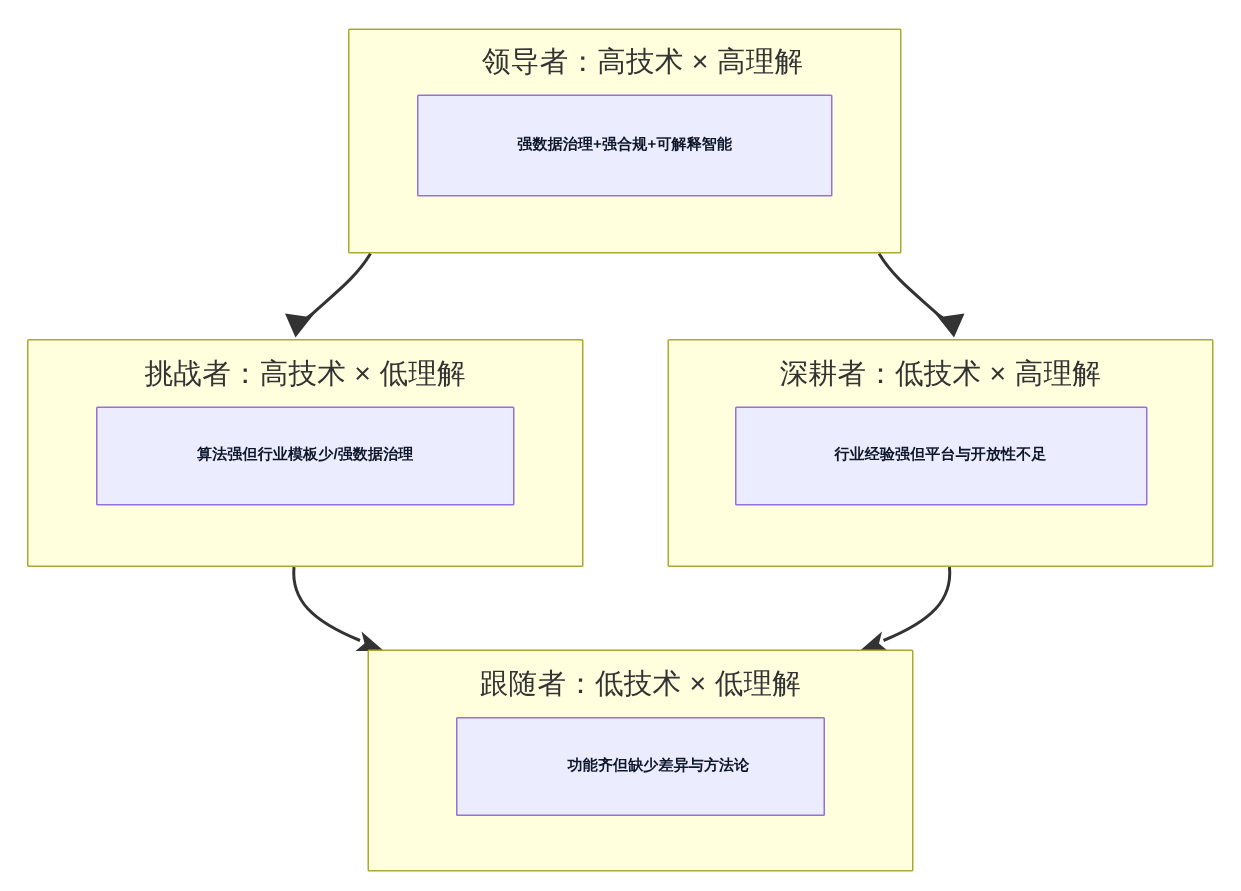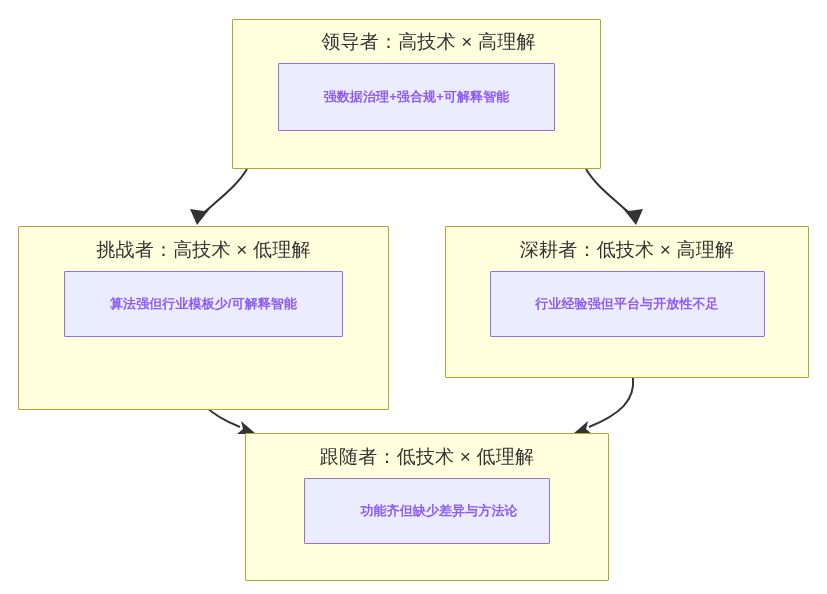--- a/index.html
+++ b/index.html
@@ -49,35 +49,35 @@
   .subnode {
     box-sizing: border-box;
     background: #ececff;
     border: 1.4px solid #9370db;
     border-radius: 1px;
     display: flex;
     align-items: center;
     justify-content: center;
   }
   .subnode-label {
-    color: #8b5cf6;
-    font-size: 13px;
+    color: #0f172a;
+    font-size: 10px;
     font-weight: 700;
     line-height: 18px;
     white-space: nowrap;
     text-align: right;
     letter-spacing: 0.1px;
   }
 
   
   #node-leader   { left: 232px; top: 19px;  width: 369px; height: 150px; }
   #node-leader   .node-title { margin-top: 10px; margin-left: 24px; }
   #node-leader   .subnode    { margin-top: 9px; width: 277px; height: 68px; }
 
-  #node-challenger { left: 18px; top: 226px; width: 371px; height: 184px; }
+  #node-challenger { left: 18px; top: 226px; width: 371px; height: 152px; }
   #node-challenger .node-title { margin-top: 11px; }
   #node-challenger .subnode    { margin-top: 9px; width: 279px; height: 66px; }
 
   #node-cultivator { left: 445px; top: 226px; width: 364px; height: 152px; }
   #node-cultivator .node-title { margin-top: 11px; }
   #node-cultivator .subnode    { margin-top: 9px; width: 275px; height: 66px; }
 
   #node-follower { left: 245px; top: 433px; width: 364px; height: 148px; }
   #node-follower .node-title { margin-top: 11px; }
   #node-follower .subnode    { margin-top: 9px; width: 246px; height: 66px; padding-left: 24px; }
@@ -123,21 +123,21 @@
   <div class="node" id="node-leader">
     <div class="node-title">领导者：高技术 × 高理解</div>
     <div class="subnode">
       <div class="subnode-label">强数据治理+强合规+可解释智能</div>
     </div>
   </div>
 
   <div class="node" id="node-challenger">
     <div class="node-title">挑战者：高技术 × 低理解</div>
     <div class="subnode">
-      <div class="subnode-label">算法强但行业模板少/可解释智能</div>
+      <div class="subnode-label">算法强但行业模板少/强数据治理</div>
     </div>
   </div>
 
   <div class="node" id="node-cultivator">
     <div class="node-title">深耕者：低技术 × 高理解</div>
     <div class="subnode">
       <div class="subnode-label">行业经验强但平台与开放性不足</div>
     </div>
   </div>
 

